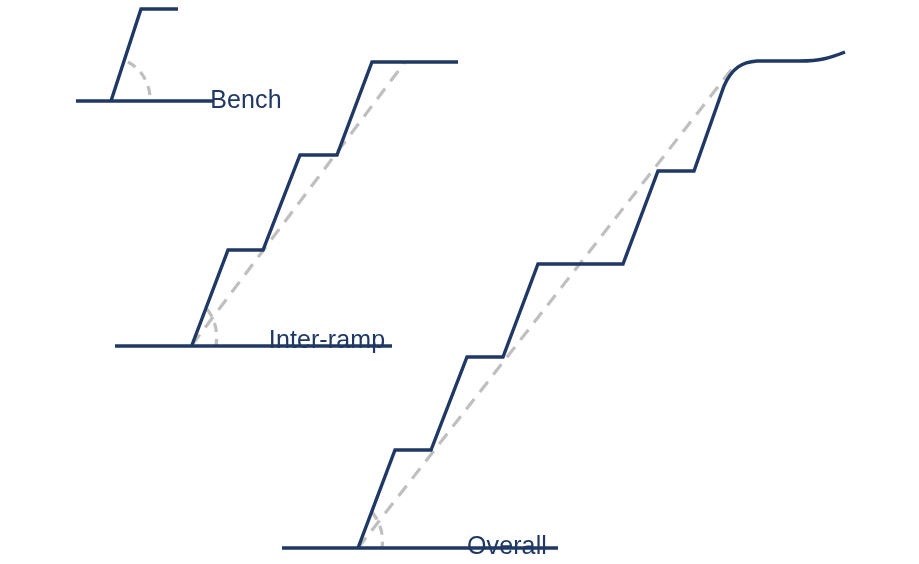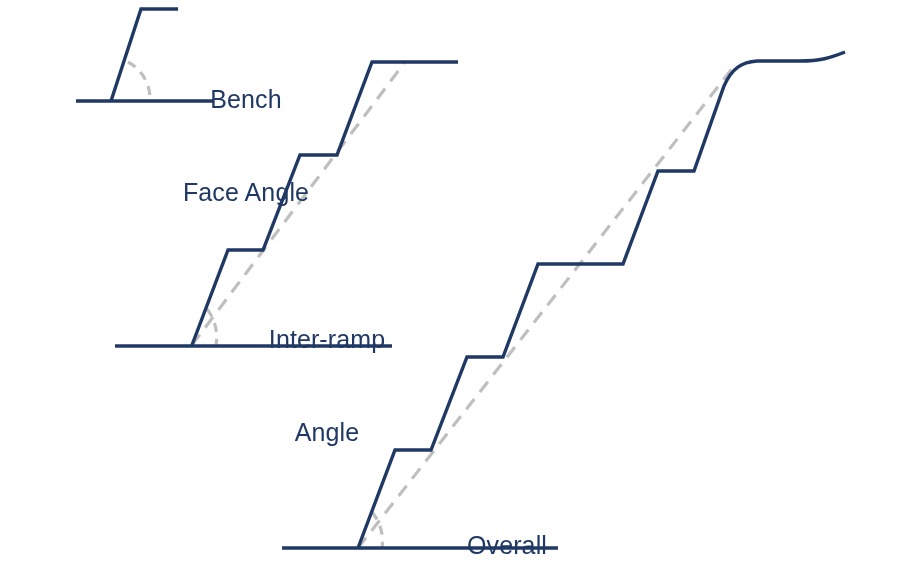--- a/index.html
+++ b/index.html
@@ -81,26 +81,24 @@
       <path fill="none" stroke="#bfbfbf" stroke-width="3.2" stroke-dasharray="9 7" stroke-linecap="butt" d="M 372 512 A 46 46 0 0 1 382 548"></path>
 
       <path fill="none" stroke="#1f3864" stroke-width="3.4" stroke-linecap="butt" d="M 282 548 L 558 548"></path>
 
       <path fill="none" stroke="#1f3864" stroke-width="3.4" stroke-linejoin="miter" stroke-linecap="butt" d="M 358 548 L 395 450 L 431 450 L 467 357 L 503 357 L 538 264 L 623 264 L 658 171 L 694 171 L 724 86 C 732 68 742 62 757 61 L 800 61 C 820 61 830 58 845 52"></path>
     </g>
   </svg>
 
   <div class="label-text" id="label-bench-face-angle">
     <div>Bench</div>
-    <div>Face Angle</div>
   </div>
 
   <div class="label-text" id="label-inter-ramp-angle">
     <div>Inter-ramp</div>
-    <div>Angle</div>
   </div>
 
   <div class="label-text" id="label-overall-slope-angle">
     <div>Overall</div>
     
   </div>
 
 </div>
 
 </body></html>

